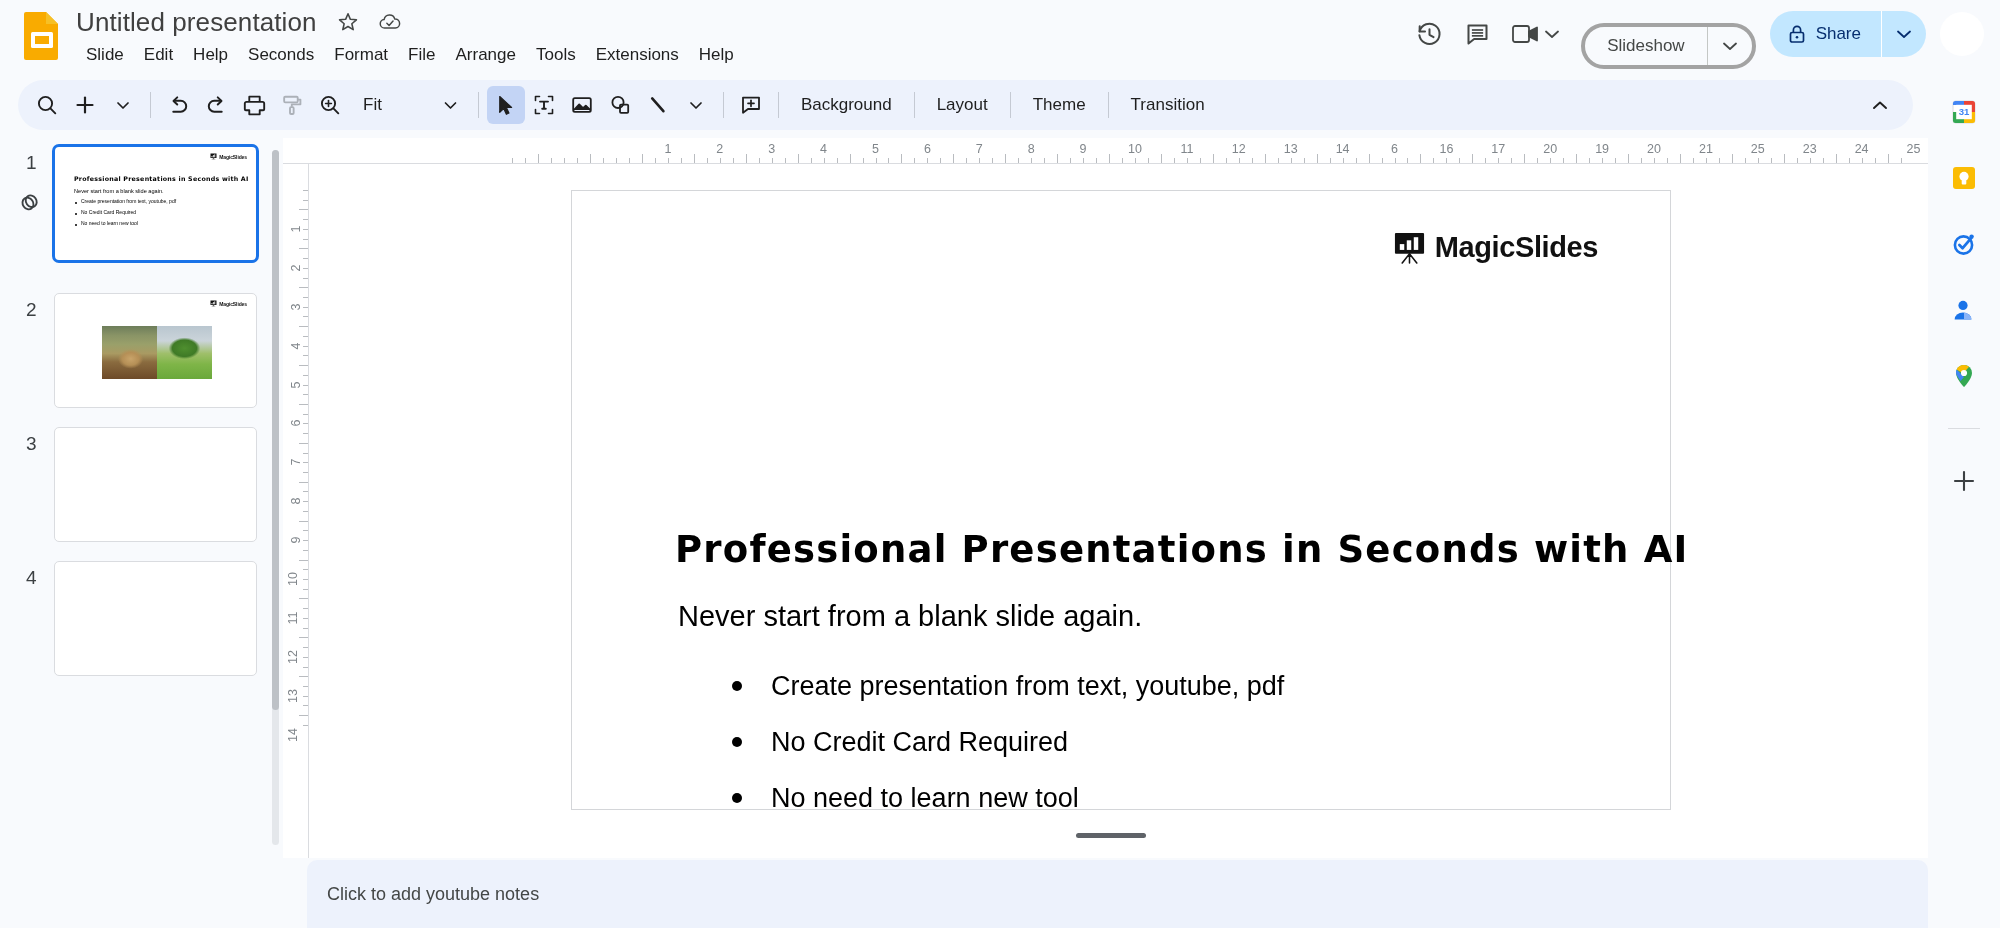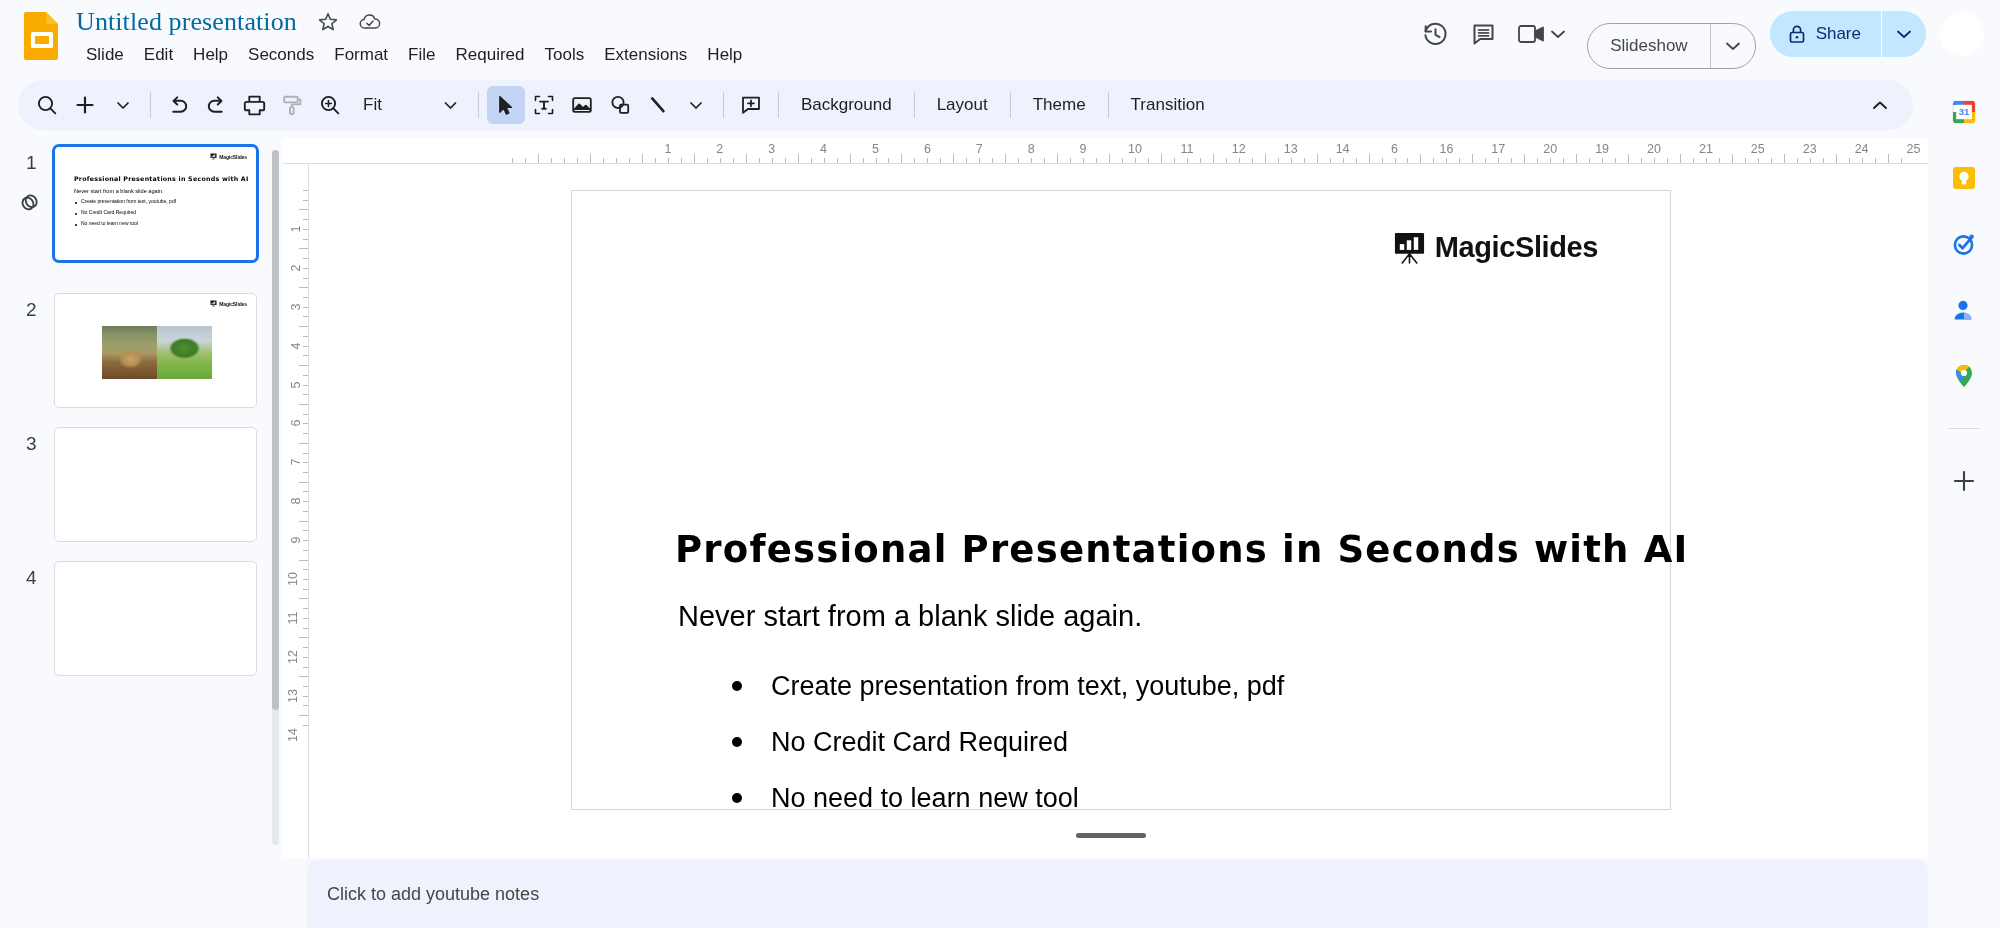--- a/index.html
+++ b/index.html
@@ -16,23 +16,23 @@
     position: absolute; left: 0; top: 0; width: 2000px; height: 72px;
     background: #f8fafd;
     display: flex; align-items: flex-start;
   }
   .doc-logo {
     position: absolute; left: 20px; top: 10px;
     width: 44px; height: 52px;
   }
   .doc-title-wrap { position: absolute; left: 76px; top: 6px; }
   .doc-title {
-    font-size: 26px; color: #0369a1; letter-spacing: 0.1px;
+    font-size: 26px; color: #404040; letter-spacing: 0.1px;
     line-height: 32px; font-weight: 400; white-space: nowrap;
-    display: inline-block; vertical-align: middle; font-family: Liberation Serif, serif;
+    display: inline-block; vertical-align: middle;
   }
   .title-icons { display: inline-block; vertical-align: middle; margin-left: 16px; }
   .title-icons span { display: inline-block; vertical-align: middle; margin-right: 14px; cursor: pointer; }
   .menubar {
     position: absolute; left: 76px; top: 42px;
     display: flex; gap: 0px;
   }
   .menu-item {
     font-size: 17px; color: #1f1f1f; line-height: 22px;
     padding: 2px 10px; border-radius: 4px; cursor: pointer; white-space: nowrap;
@@ -46,21 +46,21 @@
     width: 48px; height: 48px; border-radius: 50%;
     display: flex; align-items: center; justify-content: center; cursor: pointer;
   }
   .meet-btn {
     display: flex; align-items: center; gap: 4px; padding: 0 8px 0 10px;
     height: 44px; border-radius: 22px; cursor: pointer;
   }
 
   .slideshow-btn {
     display: flex; align-items: center; height: 46px;
-    border: 1px solid #a3a3a3; border-radius: 23px; margin-left: 14px;
+    border: 4px solid #a3a3a3; border-radius: 23px; margin-left: 14px;
     background: transparent; overflow: hidden; margin-top: 24px;
   }
   .ss-main {
     padding: 0 22px; height: 100%; display: flex; align-items: center;
     font-size: 17px; color: #444746; cursor: pointer; white-space: nowrap;
   }
   .ss-sep { width: 1px; height: 100%; background: #c4c7c5; }
   .ss-arrow { width: 44px; height: 100%; display: flex; align-items: center; justify-content: center; cursor: pointer; }
 
   .share-btn {
@@ -263,21 +263,21 @@
     </span>
   </div>
 
   <div class="menubar">
     <div class="menu-item">Slide</div>
     <div class="menu-item">Edit</div>
     <div class="menu-item">Help</div>
     <div class="menu-item">Seconds</div>
     <div class="menu-item">Format</div>
     <div class="menu-item">File</div>
-    <div class="menu-item">Required</div>
+    <div class="menu-item">Arrange</div>
     <div class="menu-item">Tools</div>
     <div class="menu-item">Extensions</div>
     <div class="menu-item">Help</div>
   </div>
 
   <div class="header-right">
     <div class="hr-iconbtn">
       <svg width="27" height="27" viewBox="0 0 24 24" fill="none" stroke="#444746" stroke-width="1.8" stroke-linecap="round" stroke-linejoin="round">
         <path d="M3.2 9.2 A9 9 0 1 1 3 12.6"></path>
         <polyline points="3.3,4.6 3.2,9.4 8,9.3"></polyline>

